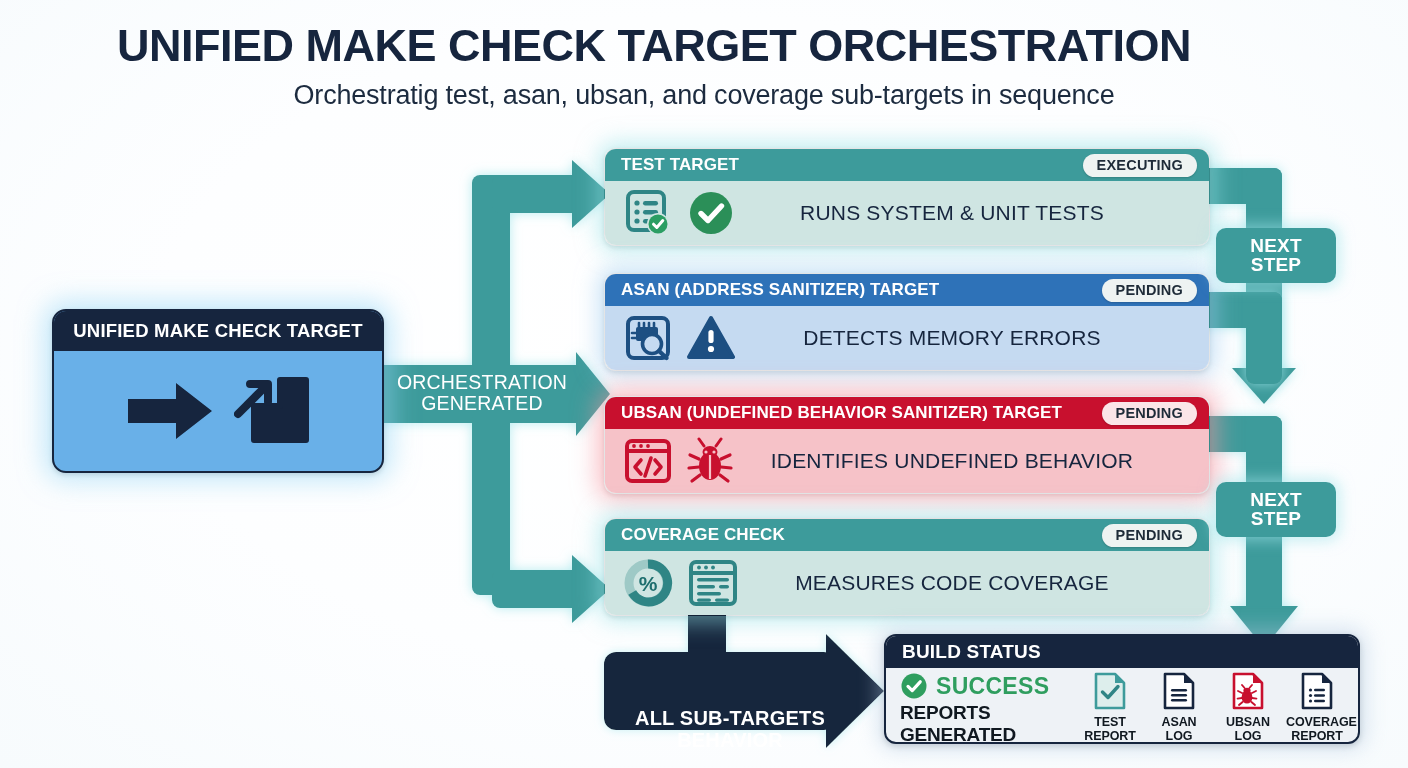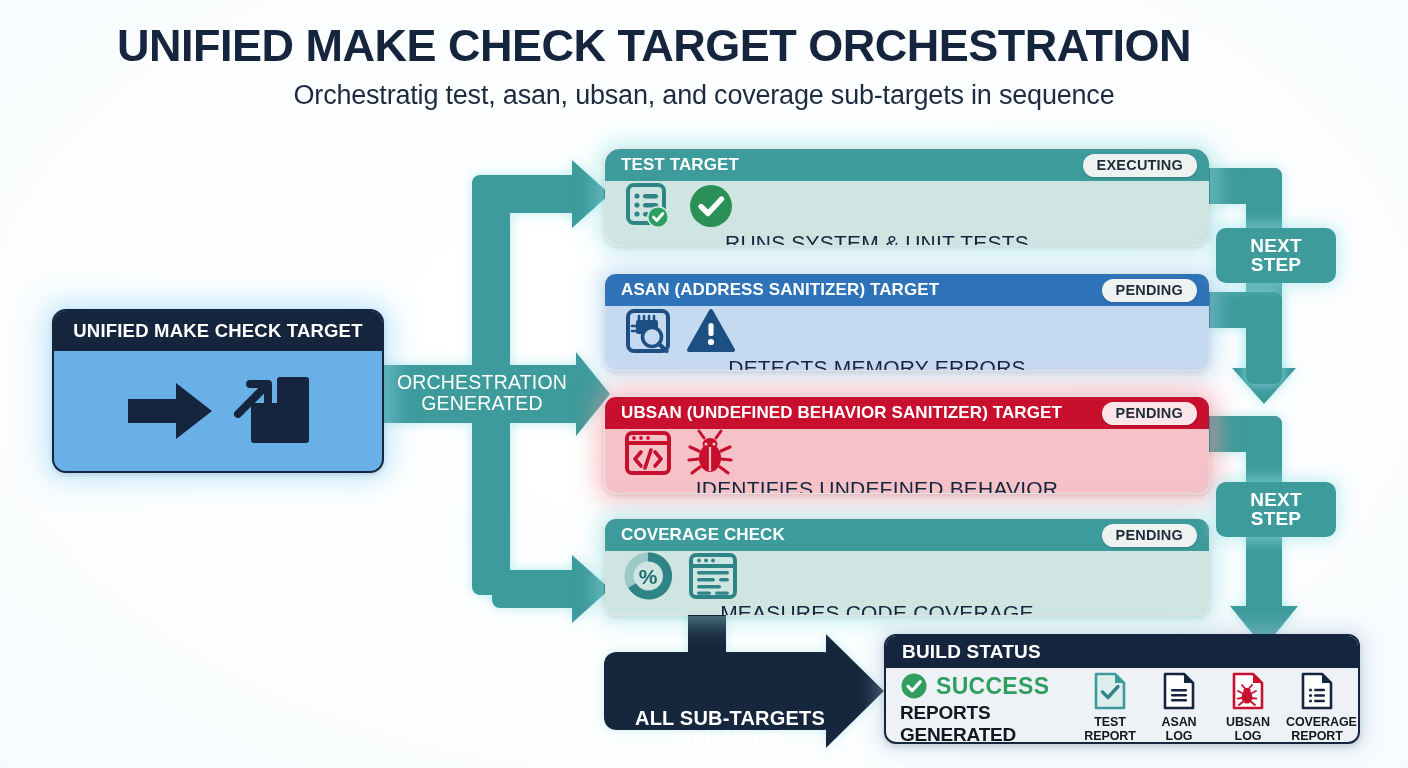--- a/index.html
+++ b/index.html
@@ -85,42 +85,41 @@
     color: #1e2b38;
     font-size: 14.5px;
     font-weight: bold;
     border-radius: 20px;
     padding: 3px 14px 4px;
     letter-spacing: .2px;
     box-shadow: 0 1px 2px rgba(0,0,0,.18);
   }
   .card .body {
     height: 64px;
-    display: flex; 
+    display: flex; align-items: center;
     position: relative;
-    flex-direction: column;
   }
   .card .icons {
     display: flex; align-items: center; gap: 14px;
     padding-left: 18px;
     width: 150px;
     box-sizing: border-box;
   }
   .card .desc {
     flex: 1;
     text-align: center;
     font-size: 21px;
     color: #16253e;
     letter-spacing: .2px;
     padding-right: 60px;
   }
 
   
   #card-test { left: 604px; top: 148px;
-    box-shadow: 0 0 22px 6px rgba(150,225,230,.55), 0 2px 5px rgba(0,0,0,.15); border-radius: 16px; }
+    box-shadow: 0 0 22px 6px rgba(150,225,230,.55), 0 2px 5px rgba(0,0,0,.15); }
   #card-test .hdr { background: #3d9b9b; }
   #card-test .body { background: #cfe5e2; }
 
   #card-asan { left: 604px; top: 273px;
     box-shadow: 0 0 22px 6px rgba(160,205,240,.55), 0 2px 5px rgba(0,0,0,.15); }
   #card-asan .hdr { background: #2e72b8; }
   #card-asan .body { background: #c5daf1; }
 
   #card-ubsan { left: 604px; top: 396px;
     box-shadow: 0 0 24px 7px rgba(248,150,160,.60), 0 2px 5px rgba(0,0,0,.15); }

